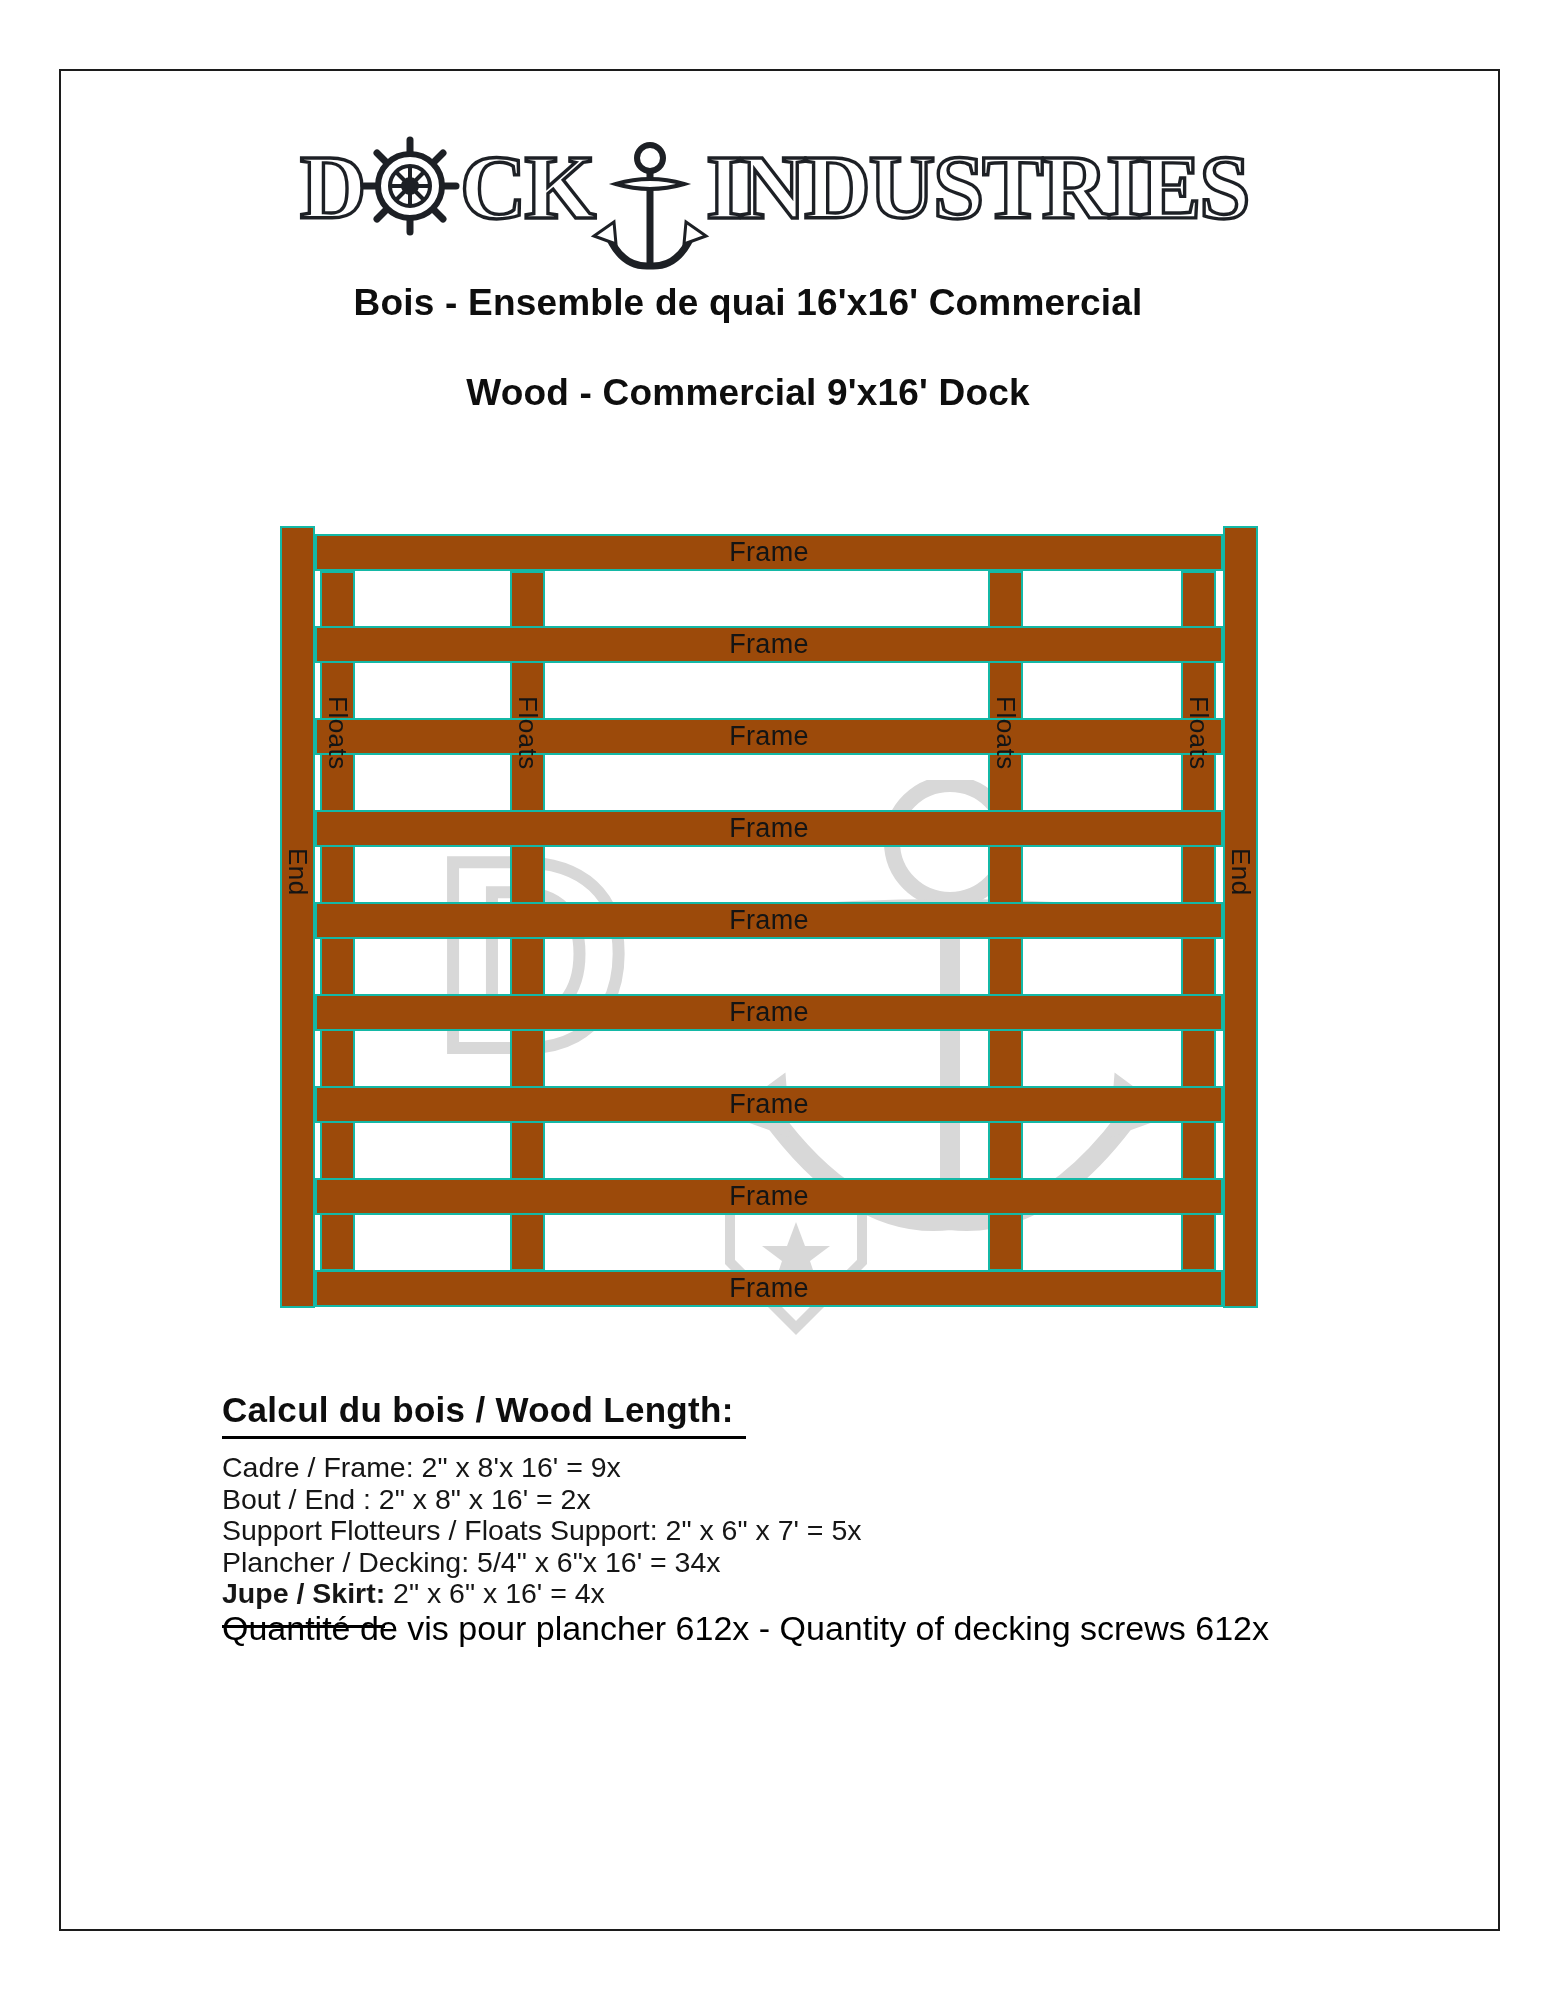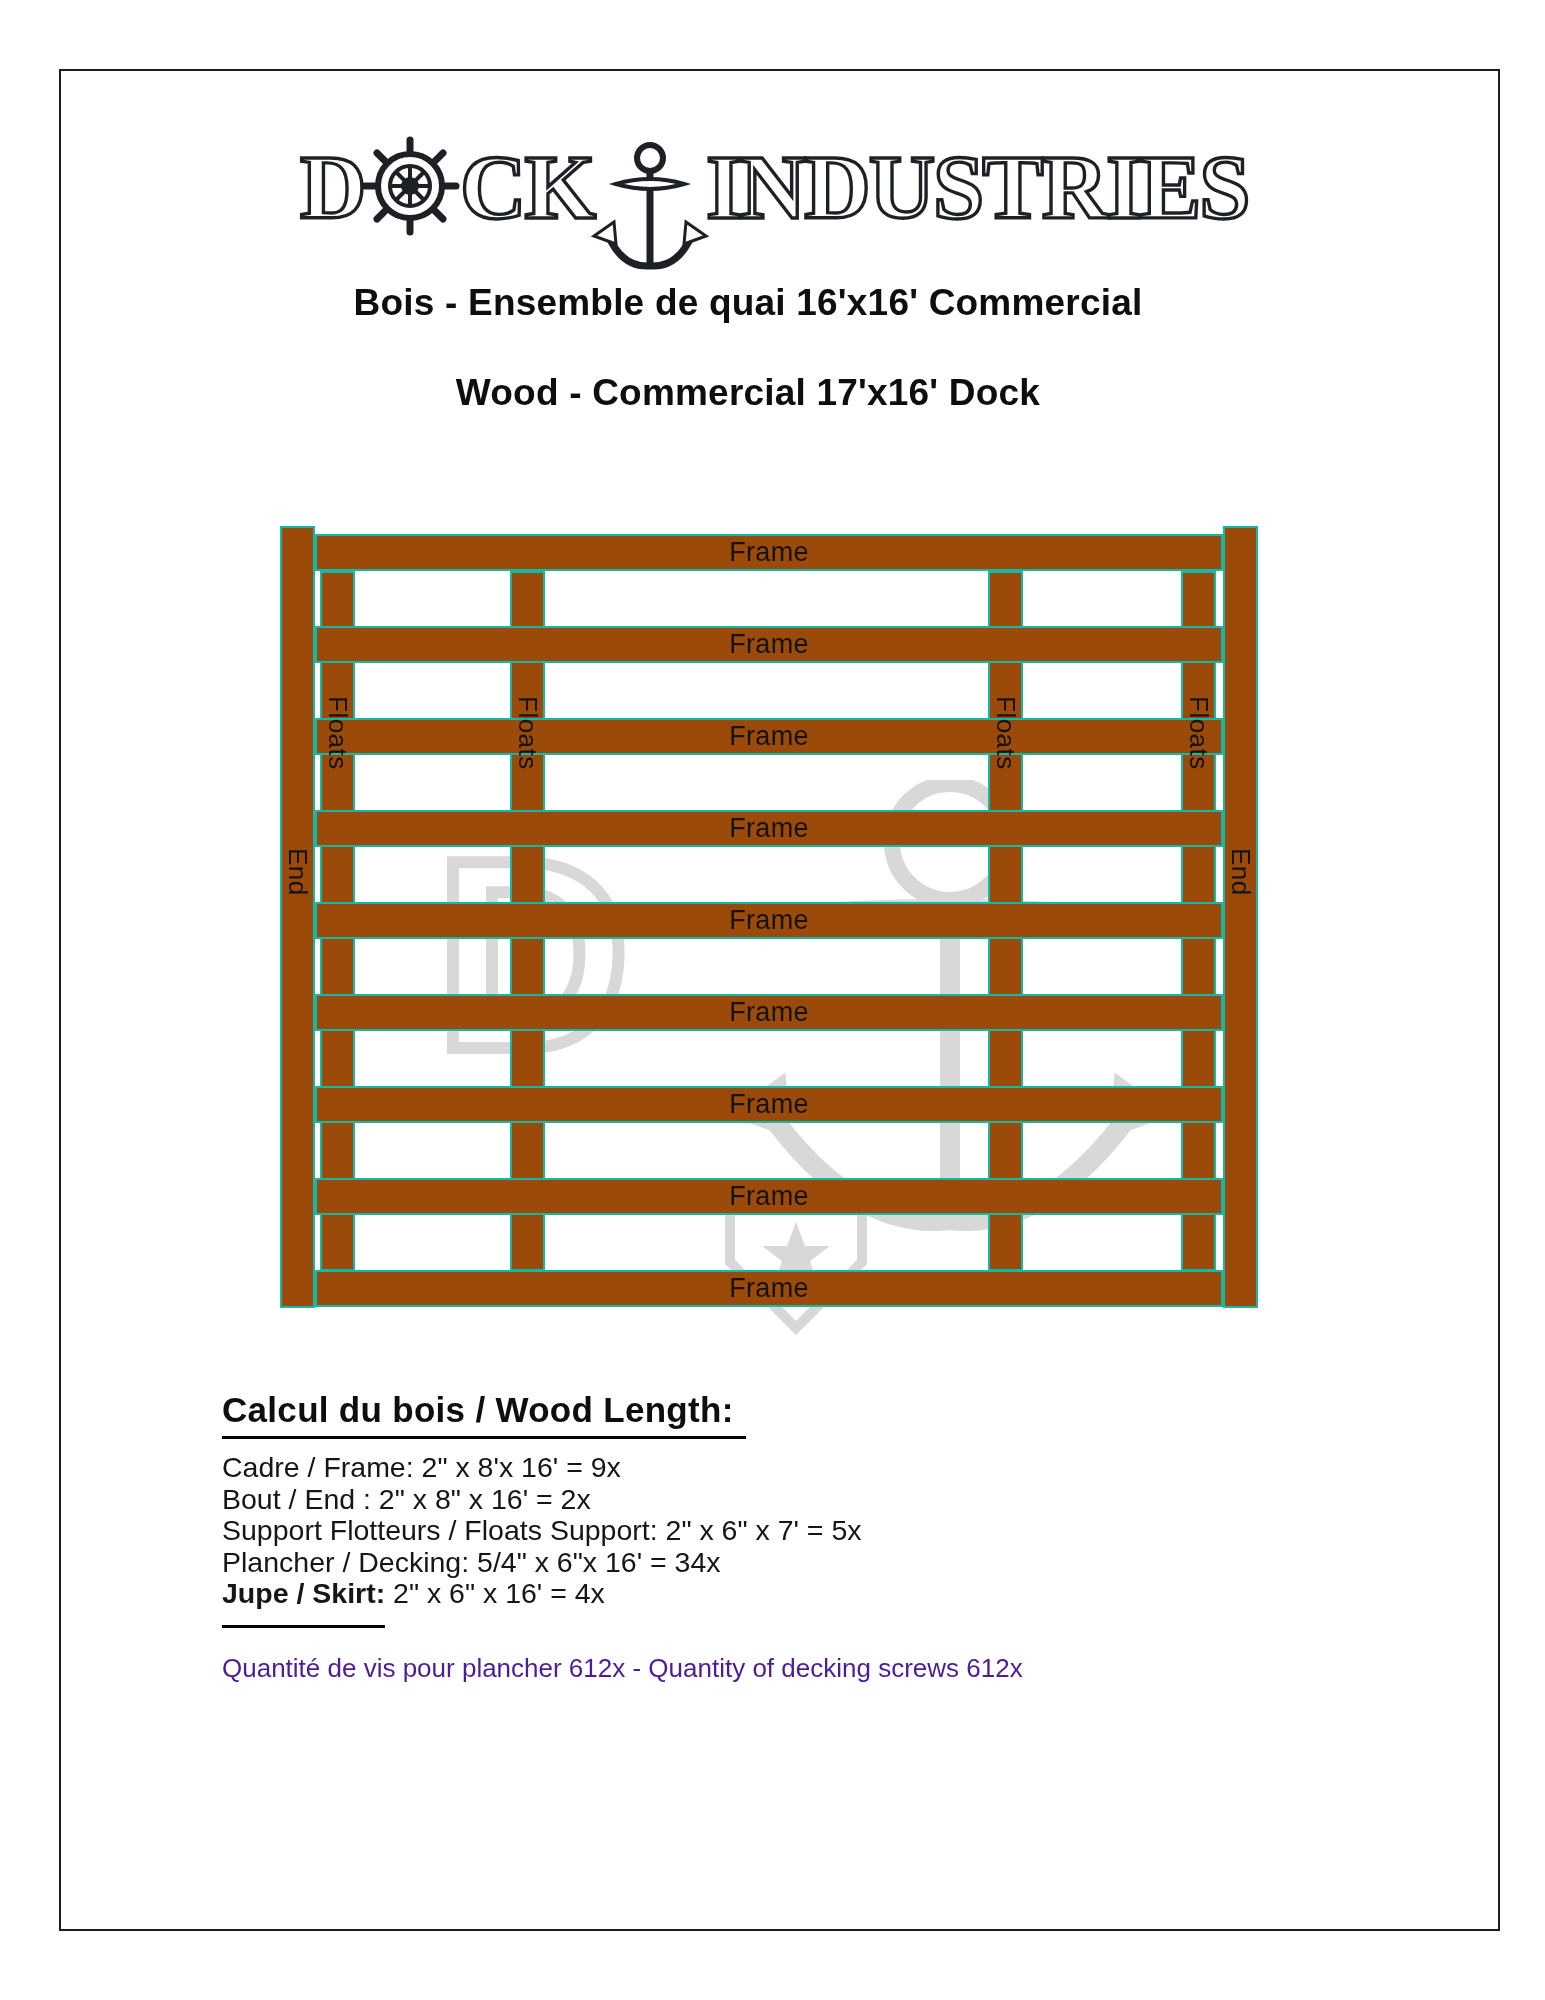--- a/index.html
+++ b/index.html
@@ -55,21 +55,21 @@
   .el1{left:0;} .el2{left:943px;}
   
   .materials{position:absolute;left:222px;top:1390px;width:1080px;}
   .materials h2{
     margin:0;display:inline-block;font-size:35px;font-weight:bold;
     border-bottom:3.5px solid #000;padding:0 12px 6px 0;letter-spacing:0.3px;
     color:#0e0e0e;
   }
   .mat-list{margin-top:13px;font-size:28.5px;line-height:31.5px;color:#161616;}
   .jupe{font-weight:bold;border-bottom:3.5px solid #000;padding-bottom:16px;}
-  .notes{margin-top:40px;font-size:26px;line-height:36px;color:#4c1d95;}
+  .notes{font-size:34px;line-height:36px;color:#000000;}
 </style>
 </head>
 <body>
 
 <div class="page-border"></div>
 
 <div class="logo">
   <svg width="950" height="190" viewBox="0 0 950 190">
     <text x="2" y="100">D</text>
 
@@ -102,21 +102,21 @@
       <path d="M 318 66 Q 352 56 386 66 Q 352 76 318 66 Z" stroke-width="4" fill="#ffffff"></path>
       <path d="M 308 112 Q 322 150 352 148 Q 382 150 396 112" stroke-width="7" fill="none"></path>
       <path d="M 296 118 L 316 104 L 318 126 Z" stroke-width="3" fill="#ffffff"></path>
       <path d="M 408 118 L 388 104 L 386 126 Z" stroke-width="3" fill="#ffffff"></path>
     </g>
     <text x="408" y="100">INDUSTRIES</text>
   </svg>
 </div>
 
 <div class="doc-title title-fr">Bois - Ensemble de quai 16'x16' Commercial</div>
-<div class="doc-title title-en">Wood - Commercial 17'x16' Dock</div>
+<div class="doc-title title-en">Wood - Commercial 9'x16' Dock</div>
 
 <div class="diagram">
 
   <svg class="wm" width="740" height="560" viewBox="0 0 740 560" fill="none" stroke="#D8D8D8">
     <text x="5" y="268" font-size="270" font-weight="bold" stroke-width="12" font-family="Liberation Sans, sans-serif" fill="none">D</text>
     <circle cx="520" cy="62" r="58" stroke-width="16"></circle>
     <path d="M 285 142 Q 520 118 735 142" stroke-width="22"></path>
     <line x1="520" y1="118" x2="520" y2="430" stroke-width="20"></line>
     <path d="M 330 320 Q 420 452 520 440 Q 620 452 710 320" stroke-width="20"></path>
     <path d="M 306 334 L 352 300 L 356 352 Z" stroke-width="8"></path>

